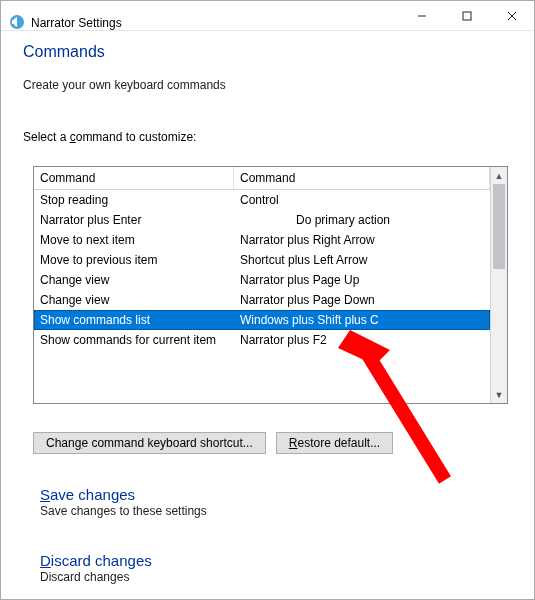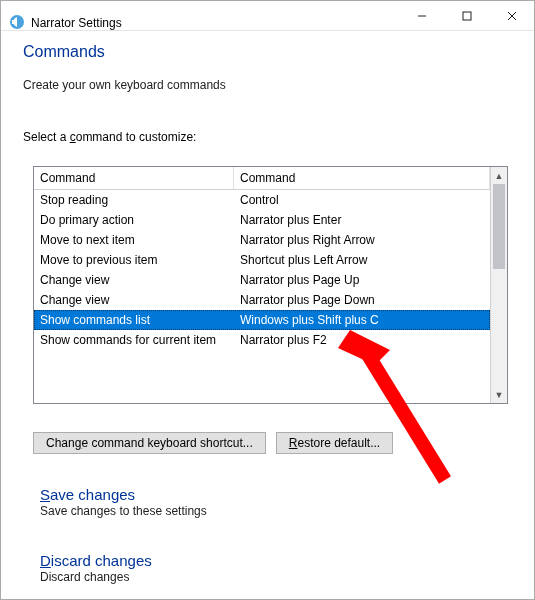--- a/index.html
+++ b/index.html
@@ -222,22 +222,22 @@
         <div class="list-header">
           <div class="col col-cmd">Command</div>
           <div class="col col-sc">Command</div>
         </div>
         <div class="list-body" id="list-body">
             <div class="row">
               <div class="cell col-cmd">Stop reading</div>
               <div class="cell col-sc">Control</div>
             </div>
             <div class="row">
+              <div class="cell col-sc">Narrator plus Enter</div>
               <div class="cell col-cmd">Do primary action</div>
-              <div class="cell col-sc">Narrator plus Enter</div>
             </div>
             <div class="row">
               <div class="cell col-cmd">Move to next item</div>
               <div class="cell col-sc">Narrator plus Right Arrow</div>
             </div>
             <div class="row">
               <div class="cell col-cmd">Move to previous item</div>
               <div class="cell col-sc">Shortcut plus Left Arrow</div>
             </div>
             <div class="row">

